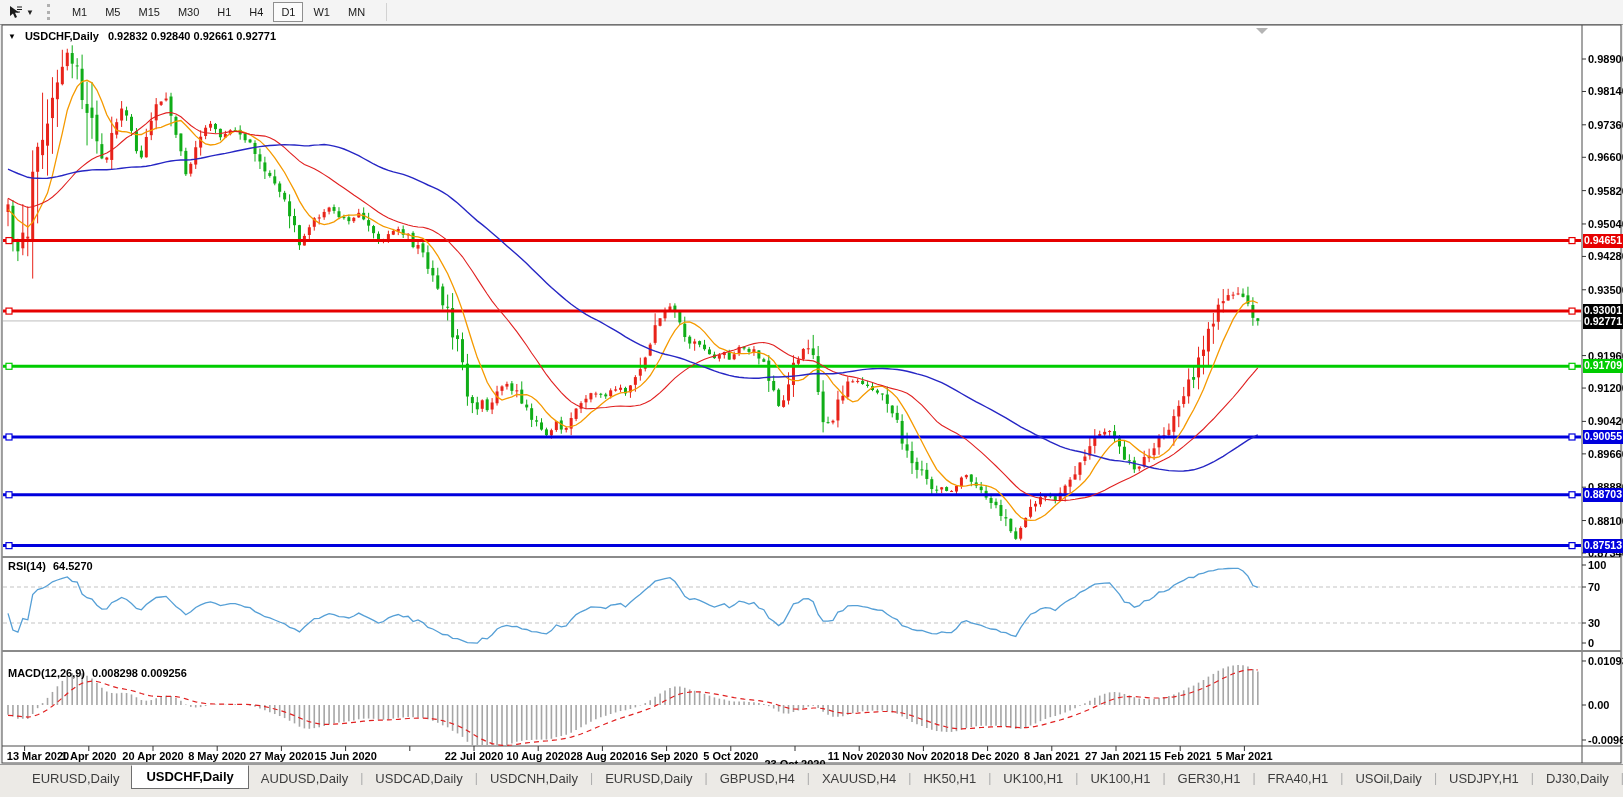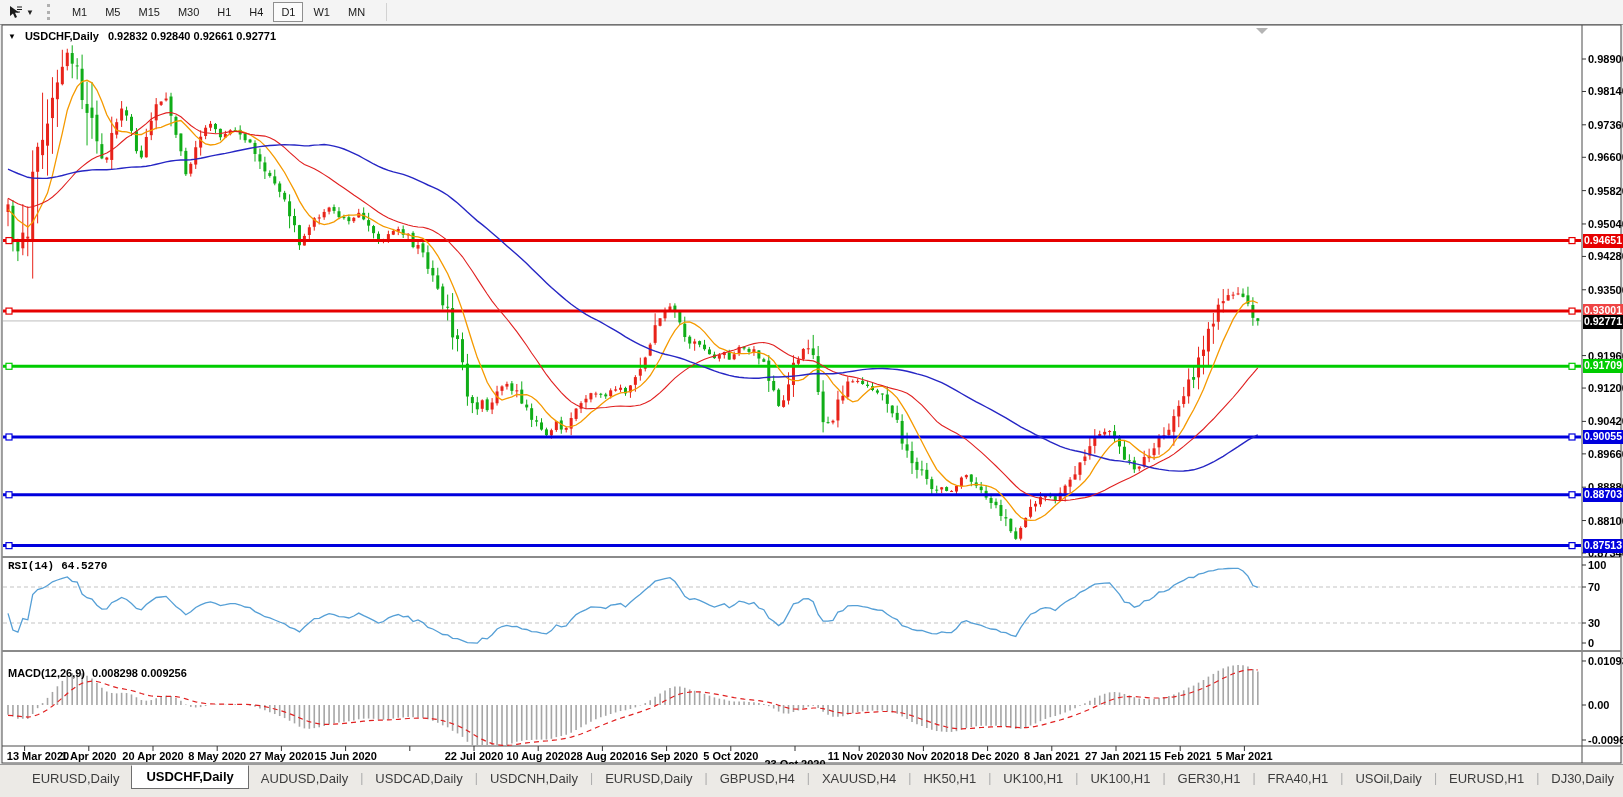--- a/index.html
+++ b/index.html
@@ -936,21 +936,21 @@
         <div class="axlab" style="left: 1588px; top: 250.436px;">0.94280</div>
         <div class="axlab" style="left: 1588px; top: 283.769px;">0.93500</div>
         <div class="axlab" style="left: 1588px; top: 349.581px;">0.91960</div>
         <div class="axlab" style="left: 1588px; top: 382.06px;">0.91200</div>
         <div class="axlab" style="left: 1588px; top: 415.393px;">0.90420</div>
         <div class="axlab" style="left: 1588px; top: 447.872px;">0.89660</div>
         <div class="axlab" style="left: 1588px; top: 481.205px;">0.88880</div>
         <div class="axlab" style="left: 1588px; top: 514.538px;">0.88100</div>
         <div class="axlab" style="left: 1588px; top: 547.017px;">0.87340</div>
         <div class="level-box" style="top: 233.581px; background: rgb(230, 0, 0);">0.94651</div>
-        <div class="level-box" style="top: 304.094px; background: #ef4444;">0.93001</div>
+        <div class="level-box" style="top: 304.094px; background: #000000;">0.93001</div>
         <div class="level-box" style="top: 359.308px; background: rgb(0, 204, 0);">0.91709</div>
         <div class="level-box" style="top: 429.991px; background: rgb(0, 0, 221);">0.90055</div>
         <div class="level-box" style="top: 487.769px; background: rgb(0, 0, 221);">0.88703</div>
         <div class="level-box" style="top: 538.624px; background: rgb(0, 0, 221);">0.87513</div>
         <div class="level-box" style="top: 314.923px; background: #000000; color: rgb(255, 255, 255);">0.92771</div>
         <div class="axlab" style="left: 1588px; top: 559px;">100</div>
         <div class="axlab" style="left: 1588px; top: 581px;">70</div>
         <div class="axlab" style="left: 1588px; top: 617px;">30</div>
         <div class="axlab" style="left: 1588px; top: 637px;">0</div>
         <div class="axlab" style="left: 1588px; top: 654.995px;">0.010933</div>
@@ -977,21 +977,21 @@
         <div class="datelab" style="left: 1180.2px; top: 750px; text-align: right;">15 Feb 2021</div>
         <div class="datelab" style="left: 1244.4px; top: 750px;">5 Mar 2021</div>
       </div>
 
     <div class="chart-title">
       <span class="tri">▼</span>
       <span>USDCHF,Daily</span>
       <span>0.92832 0.92840 0.92661 0.92771</span>
     </div>
 
-    <div class="pane-label" style="left:8px;top:560px;font-family:Liberation Mono, monospace;">
+    <div class="pane-label" style="left:8px;top:560px;">
       <span>RSI(14)</span>
       <span>64.5270</span>
     </div>
     <div class="pane-label" style="left:8px;top:655px;margin-top:12px;">
       <span>MACD(12,26,9)</span>
       <span>0.008298 0.009256</span>
     </div>
   </div>
 
   <div class="tabbar" id="tabbar">
@@ -1014,21 +1014,21 @@
       <div class="tab">UK100,H1</div>
       <span class="tabsep">|</span>
       <div class="tab">UK100,H1</div>
       <span class="tabsep">|</span>
       <div class="tab">GER30,H1</div>
       <span class="tabsep">|</span>
       <div class="tab">FRA40,H1</div>
       <span class="tabsep">|</span>
       <div class="tab">USOil,Daily</div>
       <span class="tabsep">|</span>
-      <div class="tab">EURUSD,H1</div>
+      <div class="tab">USDJPY,H1</div>
       <span class="tabsep">|</span>
       <div class="tab">DJ30,Daily</div>
       <span class="tabsep">|</span>
       <div class="tab">CHINA300,H1</div>
     </div>
   <div class="bottom-strip"></div>
 
 </div>
 
 </body></html>

